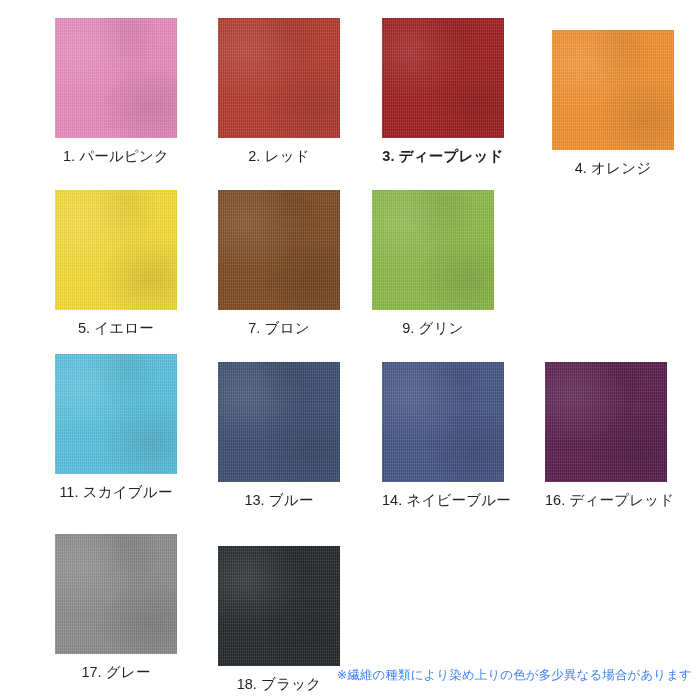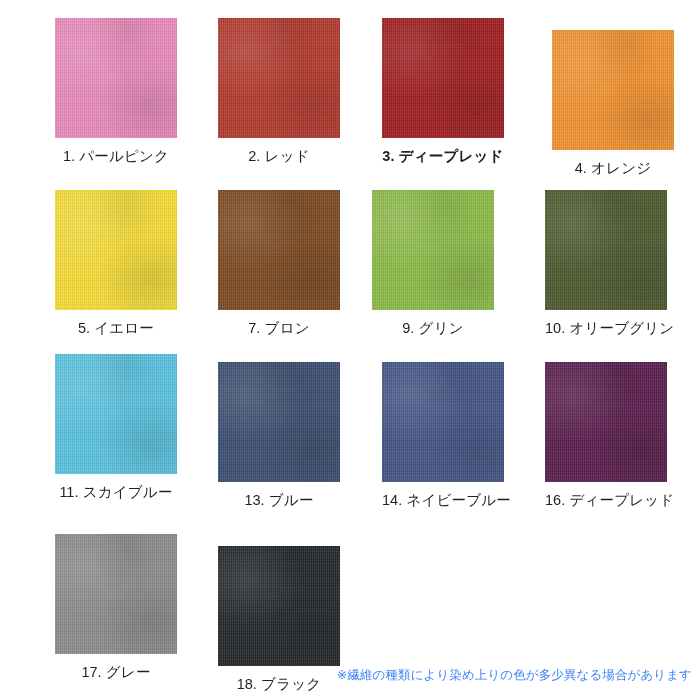--- a/index.html
+++ b/index.html
@@ -115,24 +115,20 @@
       <div class="swatch-label"><span class="sw-num">5.</span> <span class="sw-name">イエロー</span></div>
     </div>
     <div class="swatch-cell" style="left: 218px; top: 190px;">
       <div class="swatch-chip" style="background-color: rgb(125, 74, 34);"></div>
       <div class="swatch-label"><span class="sw-num">7.</span> <span class="sw-name">ブロン</span></div>
     </div>
     <div class="swatch-cell" style="left: 372px; top: 190px;">
       <div class="swatch-chip" style="background-color: rgb(140, 187, 73);"></div>
       <div class="swatch-label"><span class="sw-num">9.</span> <span class="sw-name">グリン</span></div>
     </div>
-    <div class="swatch-cell" style="left: 545px; top: 190px;">
-      <div class="swatch-chip" style="background-color: rgb(77, 90, 47);"></div>
-      <div class="swatch-label"><span class="sw-num">10.</span> <span class="sw-name">オリーブグリン</span></div>
-    </div>
     <div class="swatch-cell" style="left: 55px; top: 354px;">
       <div class="swatch-chip" style="background-color: rgb(91, 194, 224);"></div>
       <div class="swatch-label"><span class="sw-num">11.</span> <span class="sw-name">スカイブルー</span></div>
     </div>
     <div class="swatch-cell" style="left: 218px; top: 362px;">
       <div class="swatch-chip" style="background-color: rgb(60, 78, 112);"></div>
       <div class="swatch-label"><span class="sw-num">13.</span> <span class="sw-name">ブルー</span></div>
     </div>
     <div class="swatch-cell" style="left: 382px; top: 362px;">
       <div class="swatch-chip" style="background-color: rgb(68, 85, 133);"></div>

